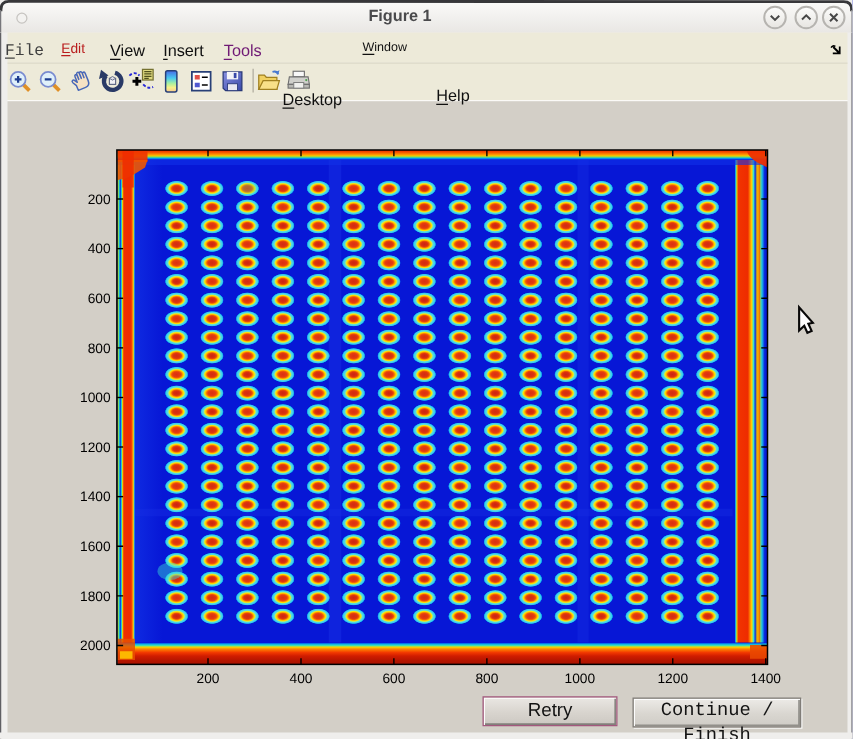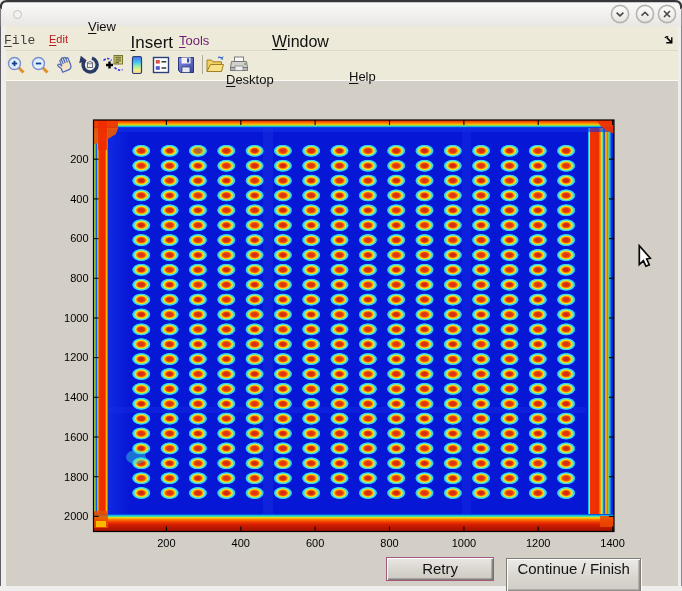--- a/index.html
+++ b/index.html
@@ -15,39 +15,40 @@
 #tbline{position:absolute;left:5.5px;top:79.5px;width:672.5px;height:1.5px;background:#fbfaf7;}
 #figbg{position:absolute;left:5.5px;top:81px;width:672.5px;height:505px;background:#d3cfc7;}
 #lborder{position:absolute;left:0;top:26px;width:5.5px;height:565px;background:#efeeec;border-left:1px solid #606064;box-sizing:border-box;}
 #rborder{position:absolute;left:678px;top:26px;width:4px;height:565px;background:#efeeec;border-right:1px solid #89898d;box-sizing:border-box;}
 #bborder{position:absolute;left:0;top:586px;width:682px;height:5px;background:#efeeec;}
 .btn{position:absolute;box-sizing:border-box;text-align:center;font-size:15px;color:#131313;}
 #retry{left:385.7px;top:557.3px;width:108.8px;height:24px;
 border:1.4px solid #a3587e;background:linear-gradient(180deg,#eae7e3,#d8d4ce 55%,#ccc8c2);
 box-shadow:inset 1px 1px 0 rgba(255,255,255,.95),inset -1.5px -1.5px 0 rgba(105,103,99,.75);
 line-height:21px;}
-#cont{left:506.3px;top:557.8px;width:134.8px;height:34px;
+#cont{left:506.3px;top:557.8px;width:134.8px;height:24px;
 border:1px solid #807d78;background:linear-gradient(180deg,#edebe7,#d9d6d0 55%,#cfccc6);
 box-shadow:inset 1px 1px 0 rgba(255,255,255,.95),inset -1.5px -1.5px 0 rgba(120,118,113,.7),1px 1px 0 rgba(255,255,255,.8);
-line-height:20px;}
+line-height:20px;font-family:Liberation Mono, monospace;}
 #titleicon{position:absolute;left:12.5px;top:10px;width:7px;height:7px;border-radius:50%;
 border:1.4px solid #c6c4c0;background:#f3f2f0;}
 </style></head>
 <body>
 <div id="win">
 <div id="lborder"></div>
     <div id="rborder"></div>
     <div id="bborder"></div>
 <div id="titlebar"></div>
 <svg width="682" height="10" viewBox="0 0 682 10" style="position:absolute;left:0;top:0">
       <path d="M 0.8 9 L 0.8 7.5 Q 0.8 1.2 7 1.2 L 675 1.2 Q 681.2 1.2 681.2 7.5 L 681.2 9" fill="none" stroke="#37373a" stroke-width="2.2"></path>
     </svg>
 <div style="position:absolute;left:0;top:8px;width:1px;height:18px;background:#77777b"></div>
 <div style="position:absolute;left:681px;top:8px;width:1px;height:18px;background:#9a9a9e"></div>
 <div id="titleicon"></div>
+<div id="title">Figure 1</div>
 <svg width="22" height="22" viewBox="-11 -11 22 22" style="position:absolute;left:609.4px;top:3.2px">
       <defs>
         <linearGradient id="wb620" x1="0" y1="0" x2="0" y2="1">
           <stop offset="0" stop-color="#fdfdfc"></stop>
           <stop offset="1" stop-color="#e7e5e1"></stop>
         </linearGradient>
       </defs>
       <circle cx="0" cy="0" r="8.6" fill="url(#wb620)" stroke="#b6b4b0" stroke-width="1.6"></circle>
       <path d="M -3.4 -1.4 L 0 1.9 L 3.4 -1.4" fill="none" stroke="#474747" stroke-width="1.6"></path>
     </svg>
@@ -70,25 +71,25 @@
       </defs>
       <circle cx="0" cy="0" r="8.6" fill="url(#wb667)" stroke="#b6b4b0" stroke-width="1.6"></circle>
       <path d="M -3 -3 L 3 3 M -3 3 L 3 -3" fill="none" stroke="#474747" stroke-width="1.6"></path>
     </svg>
 <div id="menubar"></div>
 <div id="toolbar"></div>
 <div id="tbline"></div>
 <div id="figbg"></div>
 <span style="position:absolute;left:4px;top:33px;font-size:13px;color:#404040;font-family:Liberation Mono, monospace;"><u style="text-decoration-thickness:1px;text-underline-offset:2px;">F</u>ile</span>
     <span style="position:absolute;left:49px;top:33px;font-size:11px;color:#b91c1c;"><u style="text-decoration-thickness:1px;text-underline-offset:2px;">E</u>dit</span>
-    <span style="position:absolute;left:88px;top:19px;font-size:13px;color:#101010;"><u style="text-decoration-thickness:1px;text-underline-offset:2px;">V</u>iew</span>
-    <span style="position:absolute;left:130.5px;top:33px;font-size:17px;color:#101010;"><u style="text-decoration-thickness:1px;text-underline-offset:2px;">I</u>nsert</span>
+    <span style="position:absolute;left:88px;top:33px;font-size:13px;color:#101010;"><u style="text-decoration-thickness:1px;text-underline-offset:2px;">V</u>iew</span>
+    <span style="position:absolute;left:130.5px;top:33px;font-size:13px;color:#101010;"><u style="text-decoration-thickness:1px;text-underline-offset:2px;">I</u>nsert</span>
     <span style="position:absolute;left:179px;top:33px;font-size:13px;color:#701a75;"><u style="text-decoration-thickness:1px;text-underline-offset:2px;">T</u>ools</span>
     <span style="position:absolute;left:226px;top:33px;font-size:13px;color:#101010;margin-top:39px;"><u style="text-decoration-thickness:1px;text-underline-offset:2px;">D</u>esktop</span>
-    <span style="position:absolute;left:272px;top:33px;font-size:16px;color:#101010;"><u style="text-decoration-thickness:1px;text-underline-offset:2px;">W</u>indow</span>
+    <span style="position:absolute;left:290px;top:33px;font-size:10px;color:#101010;"><u style="text-decoration-thickness:1px;text-underline-offset:2px;">W</u>indow</span>
     <span style="position:absolute;left:349px;top:33px;font-size:13px;color:#101010;margin-top:36px;"><u style="text-decoration-thickness:1px;text-underline-offset:2px;">H</u>elp</span>
 <svg width="9.5" height="9.5" viewBox="0 0 11 11" style="position:absolute;left:664px;top:34.8px">
       <path d="M 1 3.5 Q 2.5 1 5 2.5" fill="none" stroke="#000" stroke-width="1.4"></path>
       <path d="M 3.6 2.2 L 8.2 6.8 L 8.2 2.6 L 9.8 2.6 L 9.8 9.8 L 2.6 9.8 L 2.6 8.2 L 6.8 8.2 L 2.4 3.6 Z" fill="#000"></path>
     </svg>
 <svg width="22" height="22" viewBox="-11 -11 22 22" style="position:absolute;left:4.6px;top:53.5px">
       <line x1="2.5" y1="2.5" x2="7.5" y2="7.5" stroke="#e09028" stroke-width="3"></line>
 <circle cx="-1.5" cy="-1.5" r="6" fill="#e0f0fa" stroke="#7a8cd0" stroke-width="1.4"></circle>
 <line x1="-4.2" y1="-1.5" x2="1.2" y2="-1.5" stroke="#1c3c90" stroke-width="1.8"></line>
 <line x1="-1.5" y1="-4.2" x2="-1.5" y2="1.2" stroke="#1c3c90" stroke-width="1.8"></line>

